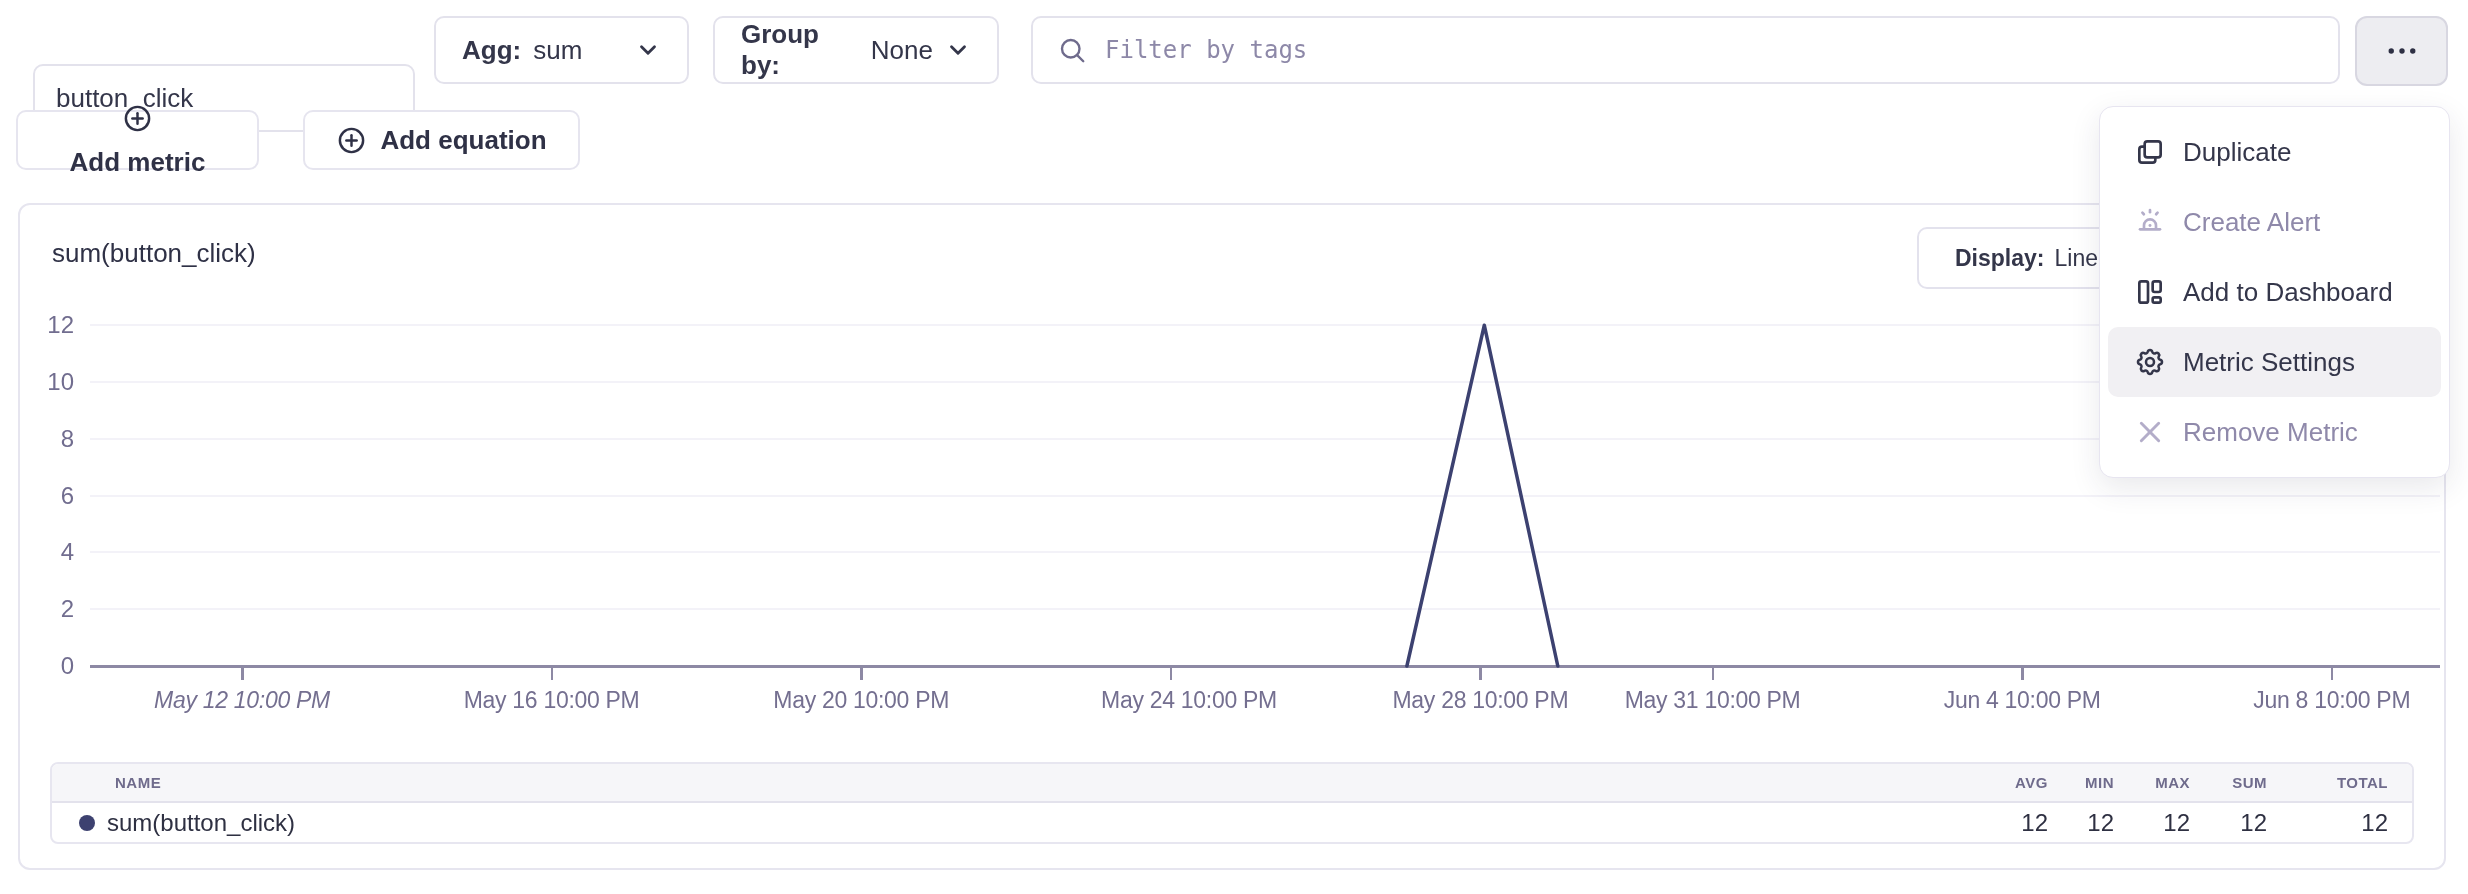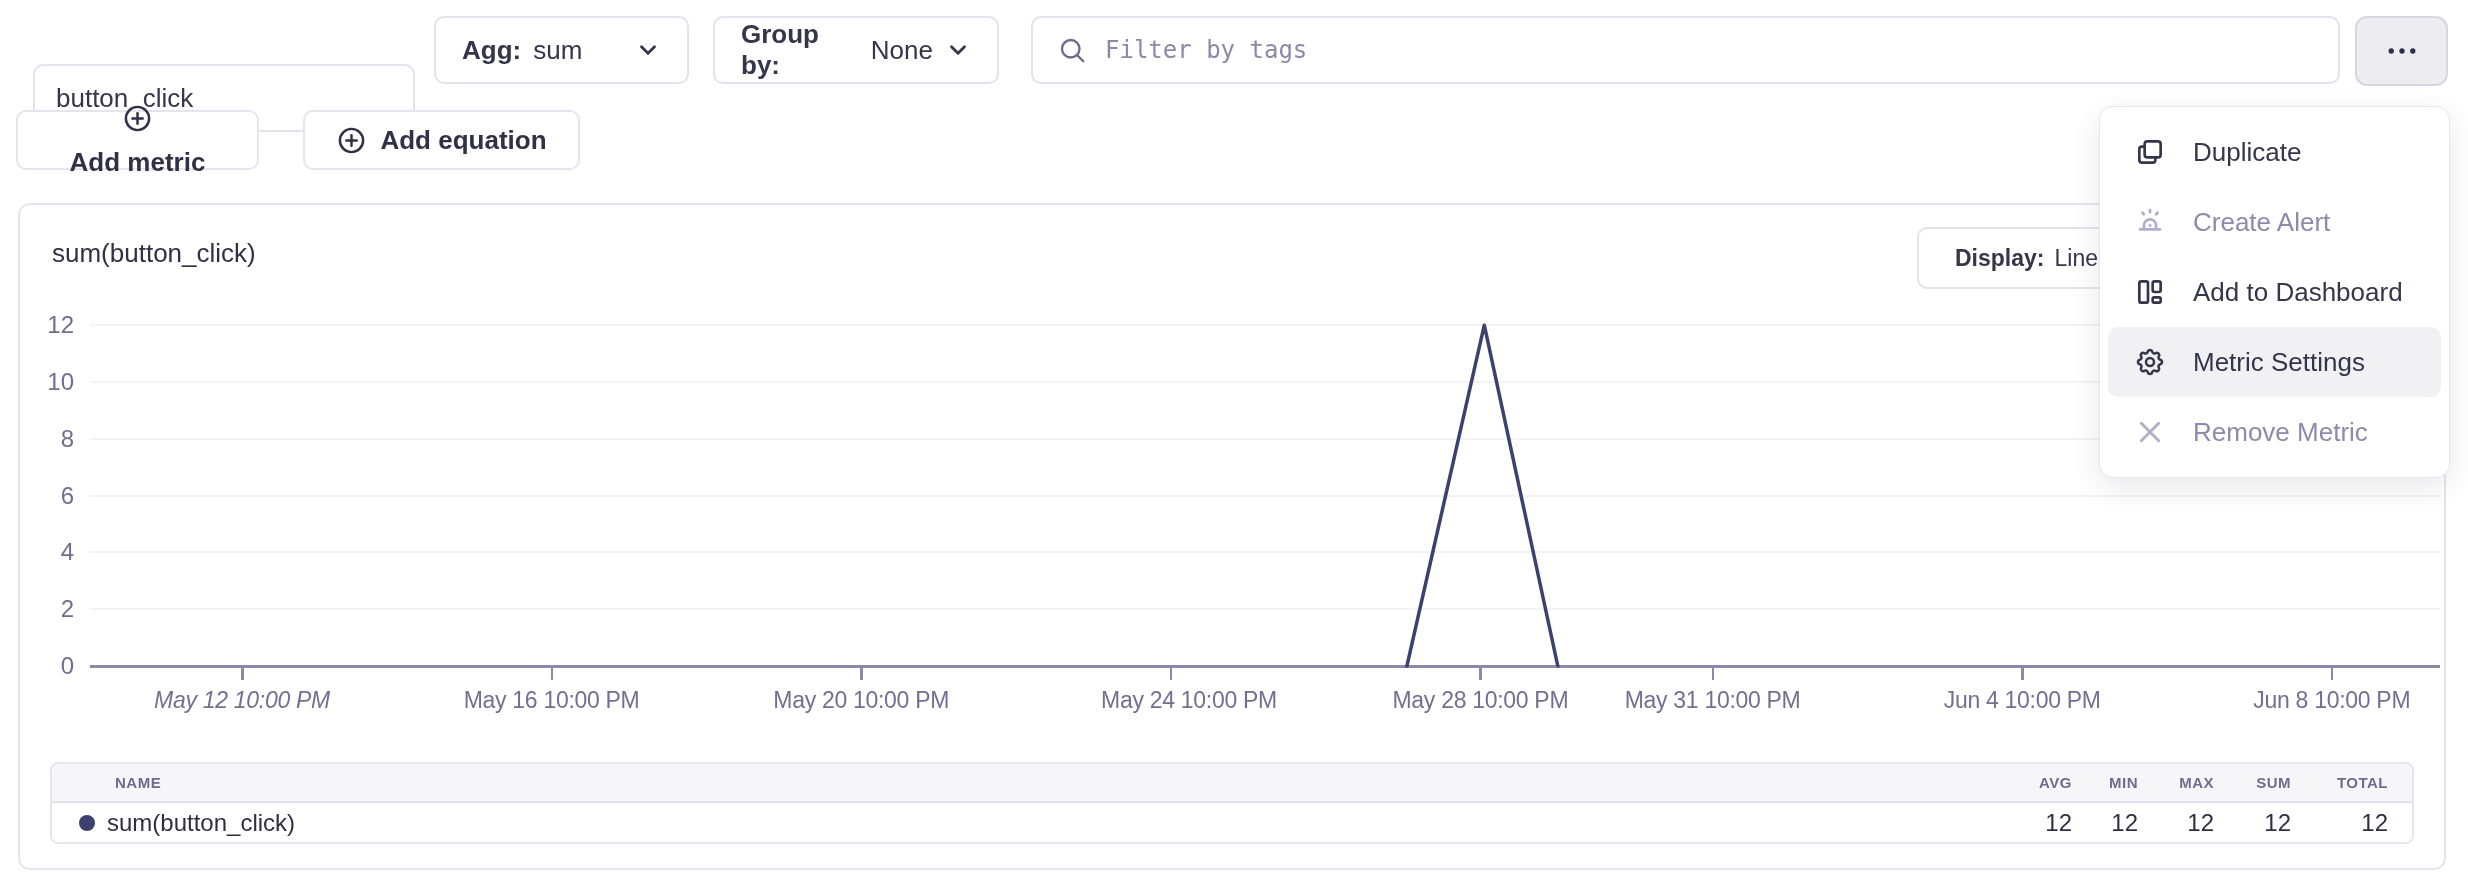--- a/index.html
+++ b/index.html
@@ -27,21 +27,21 @@
   .add-btn{position:absolute;top:110px;height:60px;box-sizing:border-box;border:2px solid #e6e5ef;
       border-radius:10px;background:#fff;display:flex;align-items:center;justify-content:center;gap:13px;
       font-size:26px;font-weight:700;color:#2f3146;cursor:pointer;}
   #add-metric{left:16px;width:243px;flex-direction:column;}
   #add-equation{left:303px;width:277px;}
 
   
   .menu{position:absolute;left:2099px;top:106px;width:351px;box-sizing:border-box;background:#fff;
       border:1.5px solid #e7e5f0;border-radius:14px;box-shadow:0 10px 30px rgba(40,40,70,.10);
       padding:10px 0;z-index:20;}
-  .menu-item{height:70px;margin:0 8px;border-radius:10px;display:flex;align-items:center;gap:27px;
+  .menu-item{height:70px;margin:0 8px;border-radius:10px;display:flex;align-items:center;gap:17px;
       padding-left:26px;font-size:26px;font-weight:500;color:#34364a;cursor:pointer;}
   .menu-item.hl{background:#f1f0f3;}
   .menu-item.disabled{color:#8f89aa;cursor:default;}
 
   
   .card{position:absolute;left:18px;top:203px;width:2428px;height:667px;box-sizing:border-box;
       border:2px solid #e6e5ef;border-radius:12px;background:#fff;z-index:1;}
   .chart-title{position:absolute;left:52px;top:238px;font-size:26px;font-weight:500;color:#2f3146;z-index:2;}
   .display-box{position:absolute;left:1917px;top:227px;width:282px;height:62px;box-sizing:border-box;
       border:2px solid #e3e2ed;border-radius:10px;display:flex;align-items:center;gap:10px;
@@ -58,21 +58,21 @@
 
   
   .stats-table{position:absolute;left:50px;top:762px;width:2364px;box-sizing:border-box;
       border:2px solid #e7e6f0;border-radius:8px;overflow:hidden;background:#fff;z-index:2;}
   .stats-head{height:37px;background:#f6f6f9;border-bottom:2px solid #e3e2ec;display:flex;align-items:center;
       font-size:15px;font-weight:700;color:#6f6b8c;letter-spacing:.5px;}
   .stats-row{height:39px;display:flex;align-items:center;font-size:24px;color:#2e3042;}
   .c-name-h{padding-left:63px;flex:1;}
   .c-name{flex:1;display:flex;align-items:center;gap:12px;padding-left:27px;}
   .c-num{width:120px;text-align:right;flex:none;}
-  .c-min{width:66px;}.c-max{width:76px;}.c-sum{width:77px;}.c-total{width:97px;}
+  .c-min{width:66px;}.c-max{width:76px;}.c-sum{width:77px;}.c-total{width:97px;margin-left:24px;}
   .pad-r{width:24px;flex:none;}
   .dot{width:16px;height:16px;border-radius:50%;background:#3d4170;flex:none;}
 
   svg{display:block;}
 </style>
 </head>
 <body>
 
 <div id="app">
 

